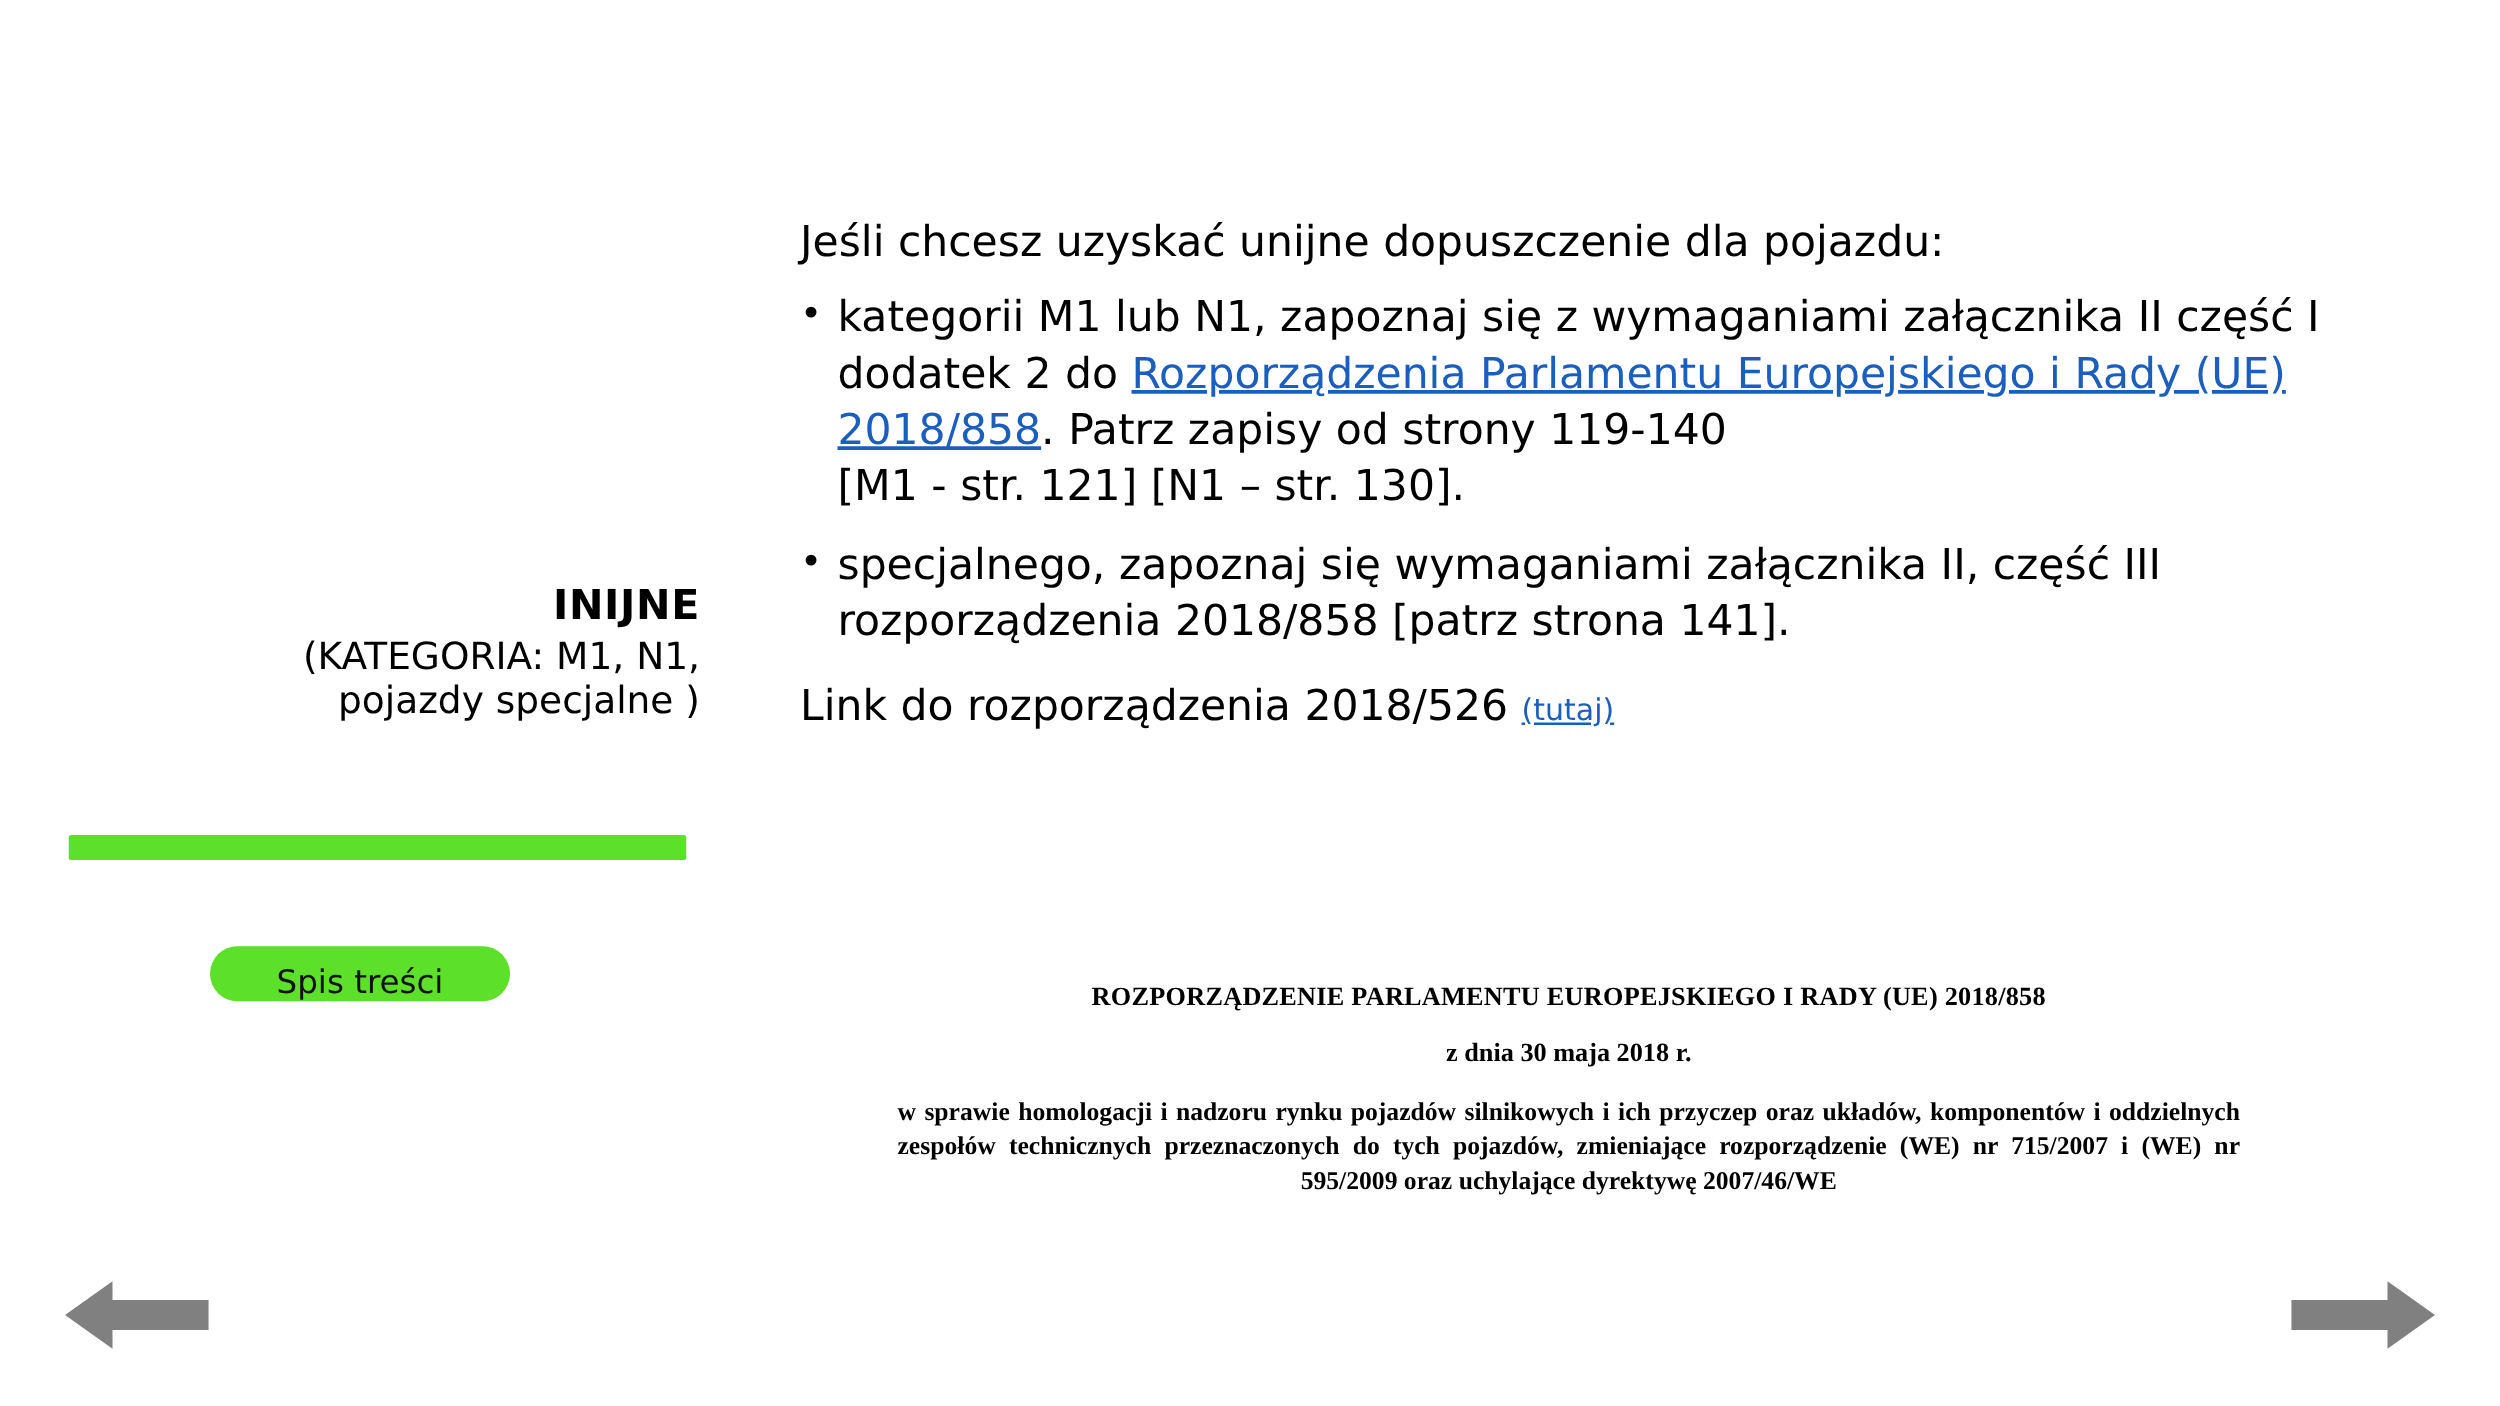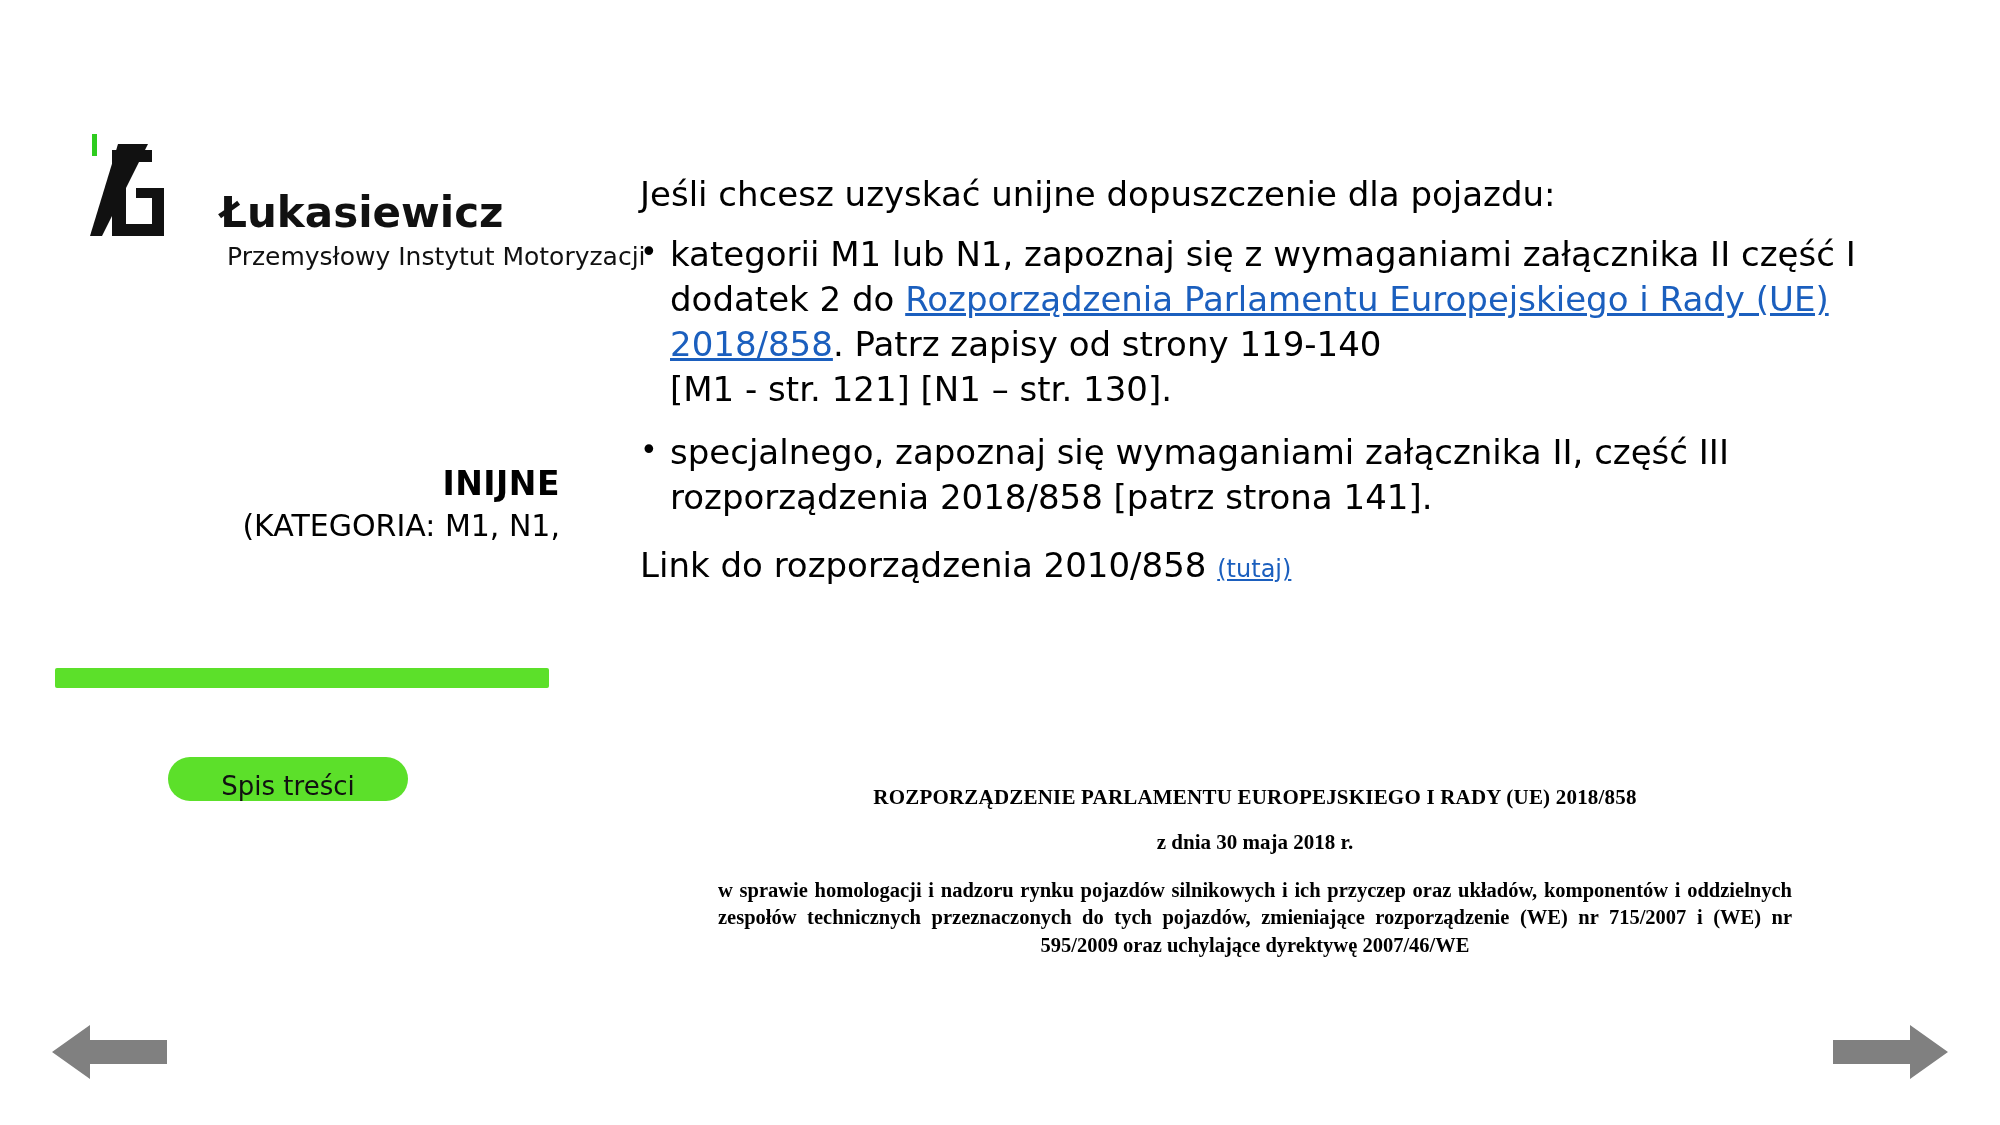--- a/index.html
+++ b/index.html
@@ -199,38 +199,28 @@
   #nav-prev { left: 52px; }
   #nav-next { right: 52px; }
 </style>
 </head>
 <body>
 
 <div id="slide">
 
   <div id="left-col">
 
-    <div id="logo-block">
-      <div id="logo-mark">
-        <svg width="120" height="120" viewBox="0 0 120 120" xmlns="http://www.w3.org/2000/svg">
-          <rect x="20" y="2" width="5" height="22" fill="#2ecc1f"></rect>
-          <path d="M46 12 L76 12 L30 104 L18 104 Z" fill="#111111"></path>
-          <path d="M80 18 L80 30 L54 30 L54 92 L80 92 L80 66 L64 66 L64 56 L92 56 L92 104 L40 104 L40 18 Z" fill="#111111"></path>
-        </svg>
-      </div>
-      <div id="logo-wordmark">Łukasiewicz</div>
-      <div id="logo-subtitle">Przemysłowy Instytut Motoryzacji</div>
-    </div>
 
     <div id="title-block">
       <div id="title-main">
         <div>INIJNE</div>
       </div>
       <div id="title-sub">
         <div>(KATEGORIA: M1, N1,</div>
+        <div>pojazdy specjalne )</div>
       </div>
     </div>
 
     <div id="green-bar"></div>
 
     <div id="toc-button">
       <span>Spis treści</span>
     </div>
   </div>
 
@@ -243,21 +233,21 @@
       <div class="bullet-row">
         <span class="bullet-dot">•</span>
         <span class="bullet-text"><span>kategorii M1 lub N1, zapoznaj się z wymaganiami załącznika II część I dodatek 2 do </span><a class="doclink" href="#">Rozporządzenia Parlamentu Europejskiego i Rady (UE) 2018/858</a><span>. Patrz zapisy od strony 119-140</span><br><span>[M1 - str. 121] [N1 – str. 130].</span></span>
       </div>
 
       <div class="bullet-row">
         <span class="bullet-dot">•</span>
         <span class="bullet-text">specjalnego, zapoznaj się wymaganiami załącznika II, część III rozporządzenia 2018/858  [patrz strona 141].</span>
       </div>
 
-      <p id="link-line"><span>Link do rozporządzenia 2010/858 </span><a class="doclink" href="#">(tutaj)</a></p>
+      <p id="link-line"><span>Link do rozporządzenia 2018/526 </span><a class="doclink" href="#">(tutaj)</a></p>
     </div>
 
     <div id="reg-excerpt">
       <div id="reg-title">ROZPORZĄDZENIE PARLAMENTU EUROPEJSKIEGO I RADY (UE) 2018/858</div>
       <div id="reg-date">z dnia 30 maja 2018 r.</div>
       <div id="reg-body">w sprawie homologacji i nadzoru rynku pojazdów silnikowych i ich przyczep oraz układów, komponentów i oddzielnych zespołów technicznych przeznaczonych do tych pojazdów, zmieniające rozporządzenie (WE) nr 715/2007 i (WE) nr 595/2009 oraz uchylające dyrektywę 2007/46/WE</div>
     </div>
   </div>
 
   <div class="nav-arrow" id="nav-prev">

